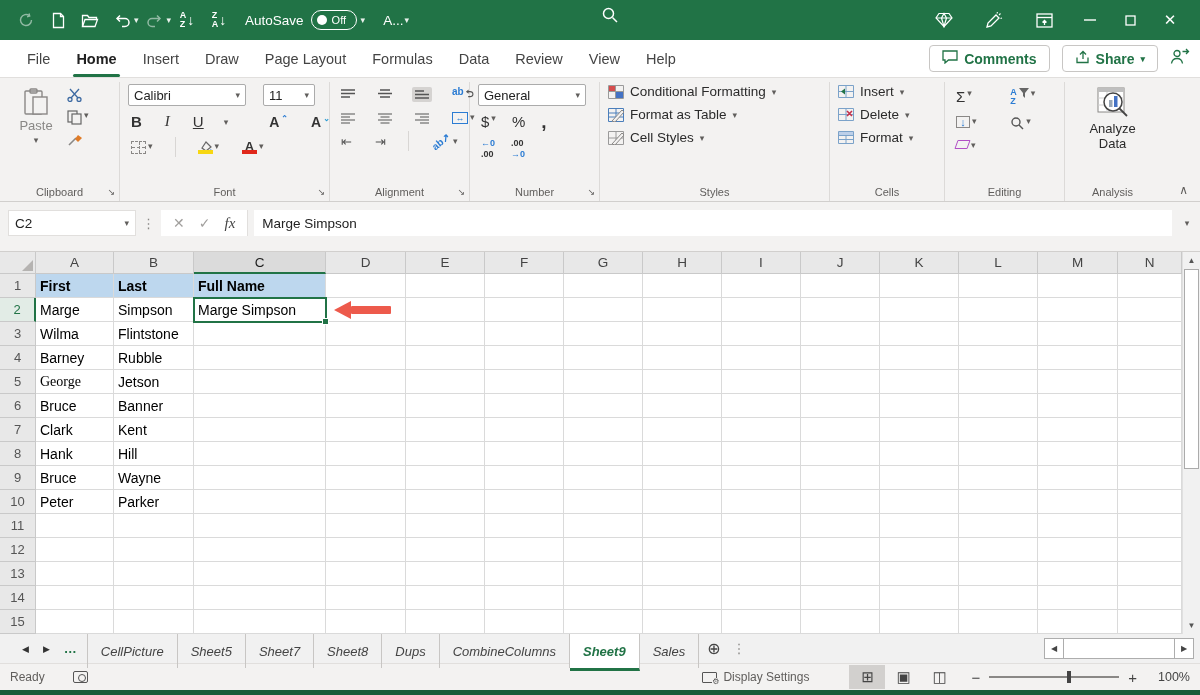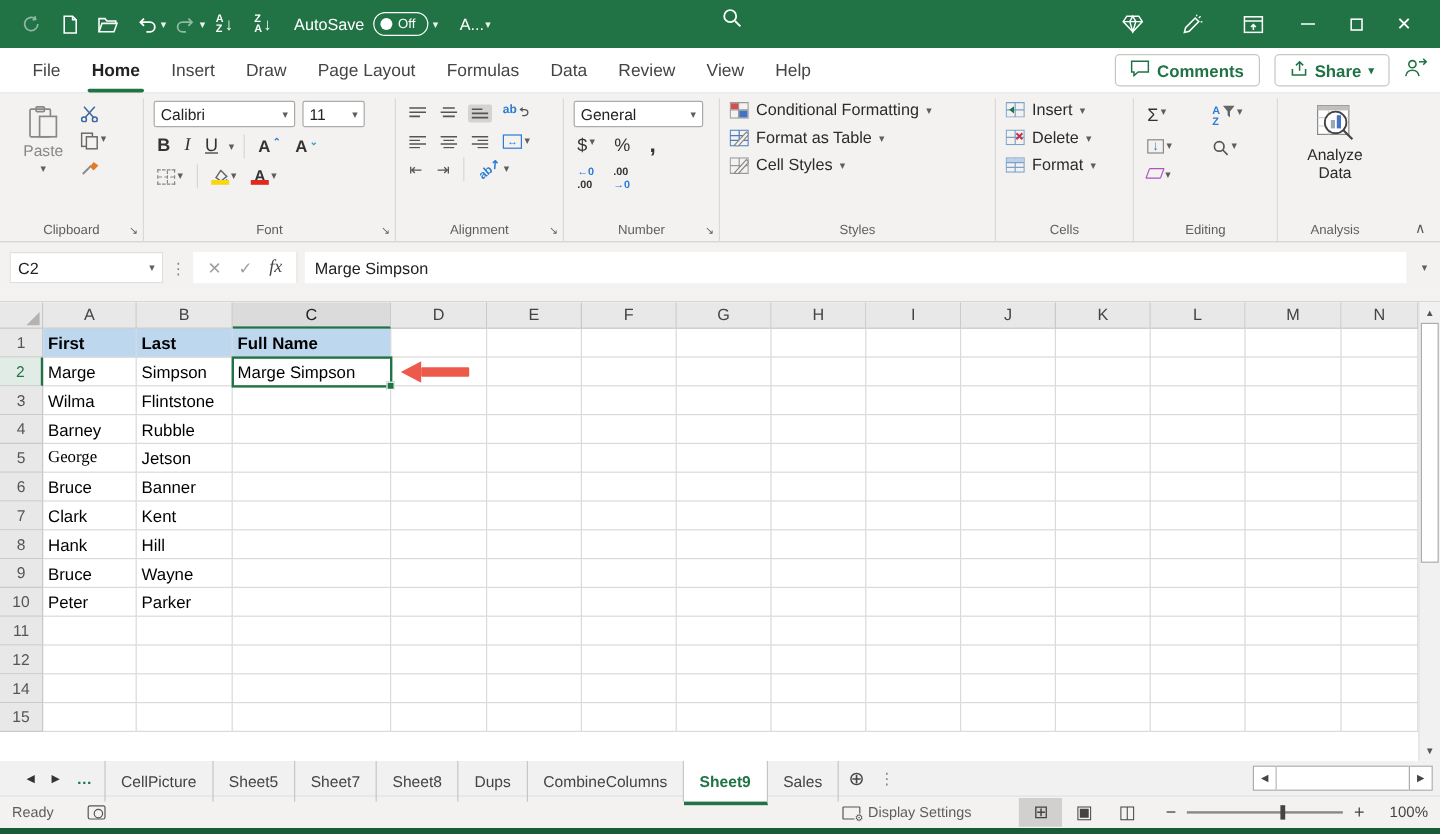--- a/index.html
+++ b/index.html
@@ -41,21 +41,21 @@
   .pillbtn .chev { color:#217346; }
   .chev { font-size:9px; color:#605e5c; }
 
   
   .ribbon { height:124px; background:#f3f2f1; display:flex; position:relative;
     border-bottom:1px solid #d1cfcd; padding-top:4px; }
   .rg { position:relative; border-right:1px solid #dcdad8; padding:2px 8px 20px; }
   .rg-label { position:absolute; bottom:3px; left:0; right:0; text-align:center;
     font-size:11px; color:#605e5c; }
   .launcher { position:absolute; right:4px; bottom:4px; font-size:9px; color:#605e5c; }
-  .rowy { display:flex; align-items:center; gap:6px; margin-bottom:5px; }
+  .rowy { display:flex; align-items:center; gap:17px; margin-bottom:5px; }
   .sb { display:flex; align-items:flex-start; gap:2px; padding:2px 3px; border-radius:2px;
     color:#333; font-size:14px; }
   .sb.active { background:#d5d3d1; }
   .rsel { background:#fff; border:1px solid #ababab; border-radius:2px; font-size:13px;
     color:#222; display:flex; align-items:center; justify-content:space-between;
     padding:1px 5px; height:22px; }
   .vdiv { width:1px; height:20px; background:#d8d6d4; margin:0 2px; }
 
   .paste-big { width:56px; display:flex; flex-direction:column; align-items:center;
     color:#8a8886; font-size:13px; gap:2px; padding-top:4px; }
@@ -124,21 +124,21 @@
   .vs-btn { height:17px; display:flex; align-items:center; justify-content:center; font-size:8px; color:#555; }
   .vs-down { position:absolute; bottom:0; left:0; right:0; }
   .vs-thumb { position:absolute; top:17px; left:1px; right:1px; height:200px; background:#fff; border:1px solid #ababab; }
 
   
   .sheetbar { height:30px; background:#f1f1f1; border-bottom:1px solid #e1dfdd;
     display:flex; align-items:stretch; font-size:13px; color:#444; }
   .snav { display:flex; align-items:center; gap:14px; padding:0 10px 0 22px; }
   .snav .tri { font-size:9px; color:#333; }
   .sdots { color:#217346; font-weight:700; }
-  .stab { display:flex; align-items:center; padding:17px 13px; border-right:1px solid #c8c6c4; cursor:default; }
+  .stab { display:flex; align-items:center; padding:17px 13px; border-right:1px solid #c8c6c4; cursor:default;font-style:italic; }
   .stab.first { border-left:1px solid #c8c6c4; }
   .stab.active { background:#fff; color:#217346; font-weight:700; border-bottom:3px solid #217346;
     border-right:1px solid #c8c6c4; }
   .stab.dimtab { color:#666; }
   .addsheet { display:flex; align-items:center; padding:0 8px; color:#444; font-size:16px; }
   .sbar-dots { display:flex; align-items:center; color:#8a8886; padding:0 4px; }
   .hscroll { display:flex; align-items:center; margin-left:6px; gap:0; padding-right:6px; }
   .hs-btn { width:20px; height:21px; border:1px solid #adadad; background:#fff; display:flex;
     align-items:center; justify-content:center; font-size:8px; color:#444; }
   .hs-thumb { width:110px; height:21px; border:1px solid #adadad; border-left:none; border-right:none; background:#fff; }
@@ -820,20 +820,37 @@
         <div class="cell" style="width: 79px;"></div>
         <div class="cell" style="width: 79px;"></div>
         <div class="cell" style="width: 79px;"></div>
         <div class="cell" style="width: 79px;"></div>
         <div class="cell" style="width: 79px;"></div>
         <div class="cell" style="width: 79px;"></div>
         <div class="cell" style="width: 80px;"></div>
         <div class="cell" style="width: 64px;"></div>
       </div>
       <div class="grow">
+        <div class="rh" style="width: 36px;">13</div>
+        <div class="cell" style="width: 78px;"></div>
+        <div class="cell" style="width: 80px;"></div>
+        <div class="cell" style="width: 132px;"></div>
+        <div class="cell" style="width: 80px;"></div>
+        <div class="cell" style="width: 79px;"></div>
+        <div class="cell" style="width: 79px;"></div>
+        <div class="cell" style="width: 79px;"></div>
+        <div class="cell" style="width: 79px;"></div>
+        <div class="cell" style="width: 79px;"></div>
+        <div class="cell" style="width: 79px;"></div>
+        <div class="cell" style="width: 79px;"></div>
+        <div class="cell" style="width: 79px;"></div>
+        <div class="cell" style="width: 80px;"></div>
+        <div class="cell" style="width: 64px;"></div>
+      </div>
+      <div class="grow">
         <div class="rh" style="width: 36px;">14</div>
         <div class="cell" style="width: 78px;"></div>
         <div class="cell" style="width: 80px;"></div>
         <div class="cell" style="width: 132px;"></div>
         <div class="cell" style="width: 80px;"></div>
         <div class="cell" style="width: 79px;"></div>
         <div class="cell" style="width: 79px;"></div>
         <div class="cell" style="width: 79px;"></div>
         <div class="cell" style="width: 79px;"></div>
         <div class="cell" style="width: 79px;"></div>

